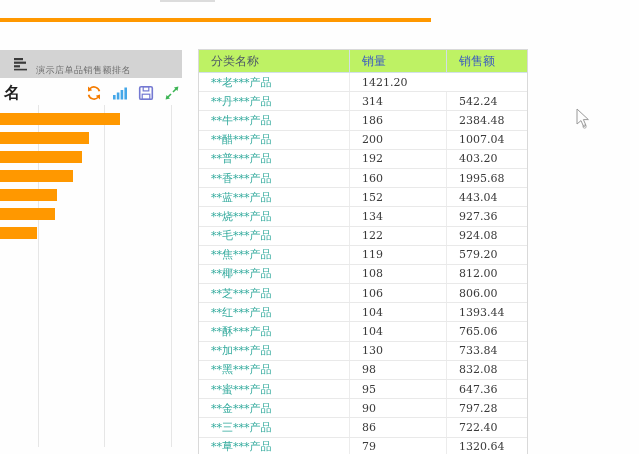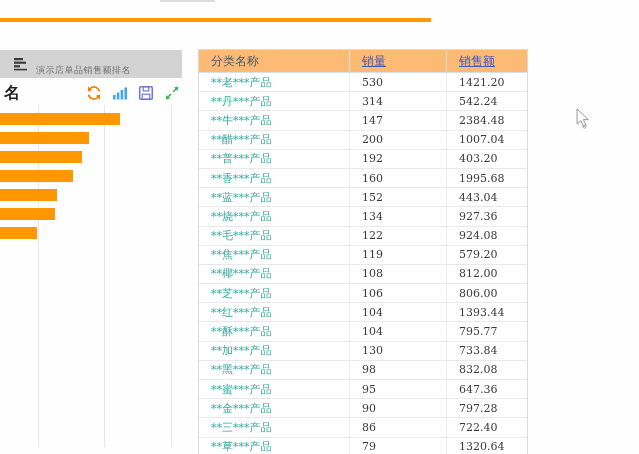--- a/index.html
+++ b/index.html
@@ -24,24 +24,24 @@
   
   .chart-area { position: absolute; left: 0; top: 105px; width: 196px; height: 349px; }
   .gridline { position: absolute; top: 0; width: 1px; height: 342px; background: #e6e6e6; }
   .bar { position: absolute; left: 0; height: 12px; background: #ff9800; }
 
   
   .table { position: absolute; left: 198px; top: 49px; width: 330px;
     border: 1px solid #d9d9d9; border-bottom: none; background: #fff;
     font-family: "DejaVu Serif", serif; }
   .thead { display: grid; grid-template-columns: 150px 97px 81px; height: 23px;
-    background: #fdba74; border-bottom: 1px solid #d2e0ea; }
+    background: #bef264; border-bottom: 1px solid #d2e0ea; }
   .th { display: flex; align-items: center; padding-left: 12px; font-size: 12px; color: #4f5a66; height: 100%; }
   .th + .th { border-left: 1px solid #d2dde6; }
-  .th.sort { color: #3d5cc0; text-decoration: underline; cursor: pointer; }
+  .th.sort { color: #3d5cc0; cursor: pointer; }
   .trow { display: grid; grid-template-columns: 150px 97px 81px; height: 19.2px;
     border-bottom: 1px solid #e9e9e9; }
   .cell { display: flex; align-items: center; padding-left: 12px; font-size: 11px; height: 100%;
     white-space: nowrap; overflow: hidden; }
   .cell + .cell { border-left: 1px solid #ececec; }
   .cell.name { color: #35ab9e; cursor: pointer; }
   .cell.num { color: #3a3a3a; }
 
   
   .cursor { position: absolute; left: 576px; top: 108px; pointer-events: none; }
@@ -115,31 +115,30 @@
 
   <div class="table">
     <div class="thead">
       <div class="th">分类名称</div>
       <div class="th sort">销量</div>
       <div class="th sort">销售额</div>
     </div>
     <div>
         <div class="trow">
           <div class="cell name">**老***产品</div>
-          <div class="cell num">530</div>
           <div class="cell num">1421.20</div>
         </div>
         <div class="trow">
           <div class="cell name">**丹***产品</div>
           <div class="cell num">314</div>
           <div class="cell num">542.24</div>
         </div>
         <div class="trow">
           <div class="cell name">**牛***产品</div>
-          <div class="cell num">147</div>
+          <div class="cell num">186</div>
           <div class="cell num">2384.48</div>
         </div>
         <div class="trow">
           <div class="cell name">**醋***产品</div>
           <div class="cell num">200</div>
           <div class="cell num">1007.04</div>
         </div>
         <div class="trow">
           <div class="cell name">**普***产品</div>
           <div class="cell num">192</div>
@@ -181,21 +180,21 @@
           <div class="cell num">806.00</div>
         </div>
         <div class="trow">
           <div class="cell name">**红***产品</div>
           <div class="cell num">104</div>
           <div class="cell num">1393.44</div>
         </div>
         <div class="trow">
           <div class="cell name">**酥***产品</div>
           <div class="cell num">104</div>
-          <div class="cell num">795.77</div>
+          <div class="cell num">765.06</div>
         </div>
         <div class="trow">
           <div class="cell name">**加***产品</div>
           <div class="cell num">130</div>
           <div class="cell num">733.84</div>
         </div>
         <div class="trow">
           <div class="cell name">**黑***产品</div>
           <div class="cell num">98</div>
           <div class="cell num">832.08</div>

